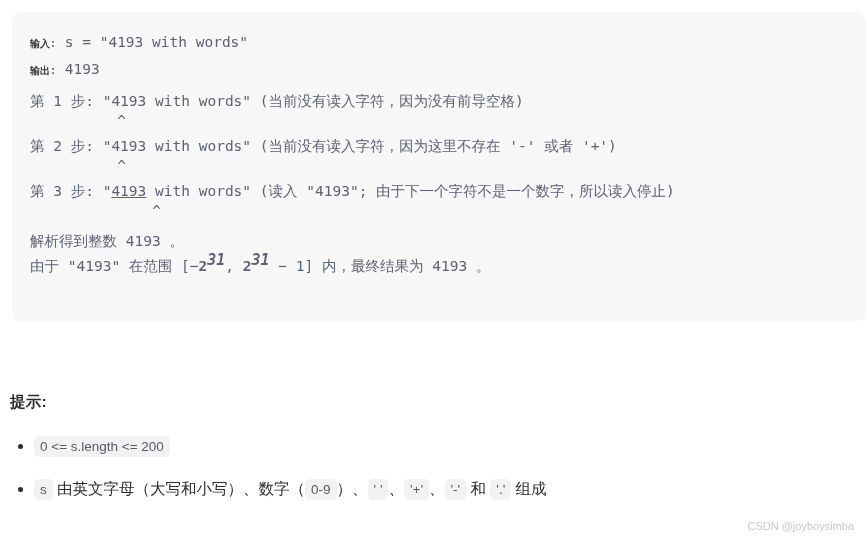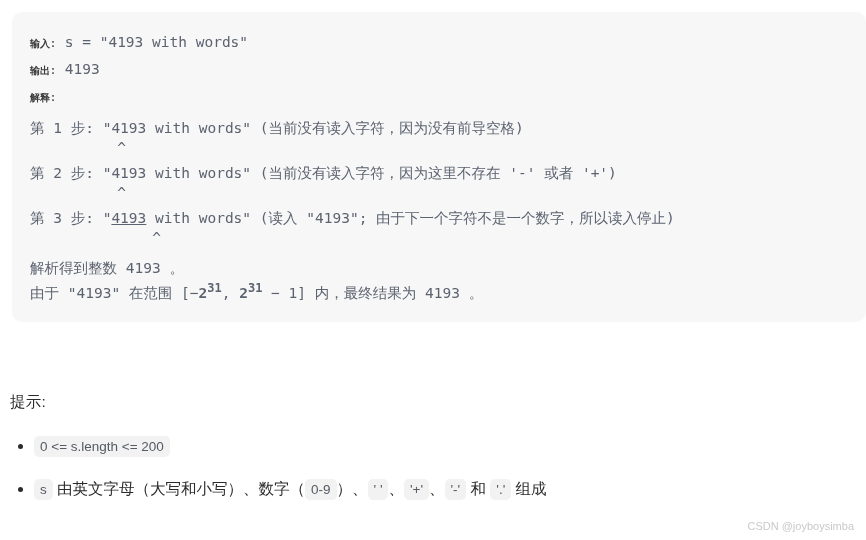--- a/index.html
+++ b/index.html
@@ -72,35 +72,36 @@
     margin-top: 10px;
   }
   .tail-line {
     font-family: "DejaVu Sans Mono", "Liberation Mono", monospace;
     font-size: 14.5px;
     line-height: 25px;
     color: #5c6370;
     white-space: nowrap;
   }
   sup.exp {
-    font-size: 12px;
+    font-size: 15px;
     vertical-align: super;
     line-height: 0;
+    font-style: italic;
   }
   .pw { font-weight: bold; }
 
   
   .hints {
     position: absolute;
     left: 10px;
     top: 392px;
     right: 10px;
   }
   .hints-title {
-    font-weight: normal;
+    font-weight: bold;
     font-size: 15.5px;
     color: #2b2b2b;
     margin: 0 0 22px 0;
     letter-spacing: .3px;
   }
   .hint-list {
     margin: 0;
     padding: 0;
     list-style: none;
   }
@@ -157,23 +158,20 @@
   <div class="ex-line">
     <span class="ex-label">输入:</span>
     <span class="mono">s = "4193 with words"</span>
   </div>
 
   <div class="ex-line">
     <span class="ex-label">输出:</span>
     <span class="mono">4193</span>
   </div>
 
-  <div class="ex-line">
-    <span class="ex-label">解释:</span>
-  </div>
 
   <div class="step-block">
     <div class="step-line">
       <span>第 1 步: "</span><span>4193</span><span> with words" (当前没有读入字符，因为没有前导空格)</span>
     </div>
     <div class="caret-line">          ^</div>
   </div>
 
   <div class="step-block">
     <div class="step-line">

